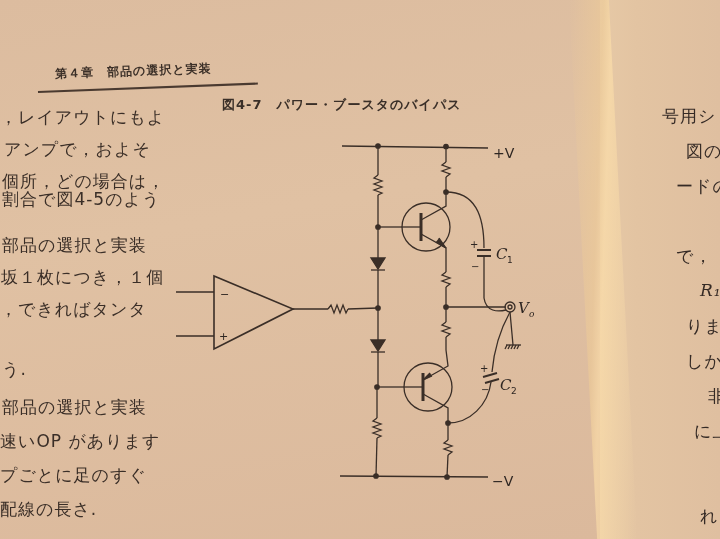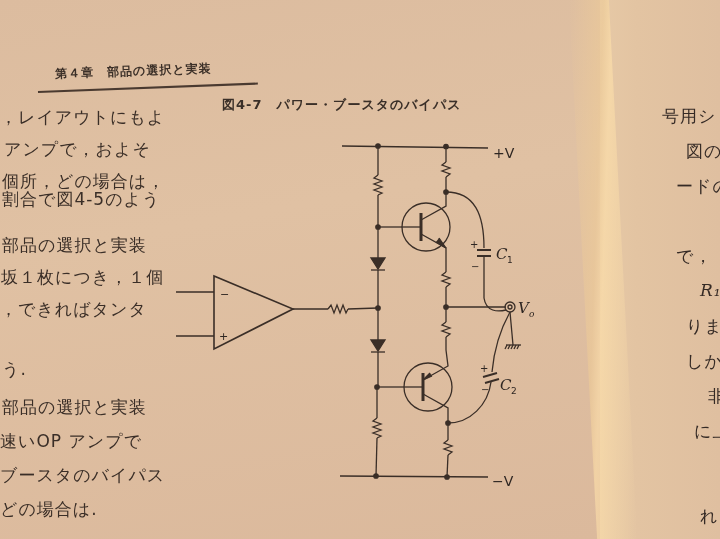--- a/index.html
+++ b/index.html
@@ -62,23 +62,23 @@
 <div class="body-text-left">
   <div class="line" style="top:2px;left:0">，レイアウトにもよ</div>
   <div class="line" style="top:34px;left:4px">アンプで，およそ</div>
   <div class="line" style="top:66px;left:2px">個所，どの場合は，</div>
   <div class="line" style="top:84px;left:2px">割合で図4-5のよう</div>
   <div class="line" style="top:130px;left:2px">部品の選択と実装</div>
   <div class="line" style="top:162px;left:1px">坂１枚につき，１個</div>
   <div class="line" style="top:194px;left:0">，できればタンタ</div>
   <div class="line" style="top:254px;left:2px">う.</div>
   <div class="line" style="top:292px;left:2px">部品の選択と実装</div>
-  <div class="line" style="top:326px;left:0">速いOP アンプで</div>
-  <div class="line" style="top:360px;left:0">ブースタのバイパス</div>
-  <div class="line" style="top:394px;left:0">どの場合は.</div>
+  <div class="line" style="top:326px;left:0">速いOP があります</div>
+  <div class="line" style="top:360px;left:0">プごとに足のすぐ</div>
+  <div class="line" style="top:394px;left:0">配線の長さ.</div>
 </div>
 
 <div class="body-text-right">
   <div class="line" style="left:662px;top:105px">号用シ</div>
   <div class="line" style="left:686px;top:140px">図の</div>
   <div class="line" style="left:676px;top:175px">ードの</div>
   <div class="line" style="left:676px;top:245px">で，</div>
   <div class="line" style="left:700px;top:280px;font-family:'DejaVu Serif',serif;font-style:italic">R₁</div>
   <div class="line" style="left:686px;top:315px">りま</div>
   <div class="line" style="left:686px;top:350px">しか</div>

